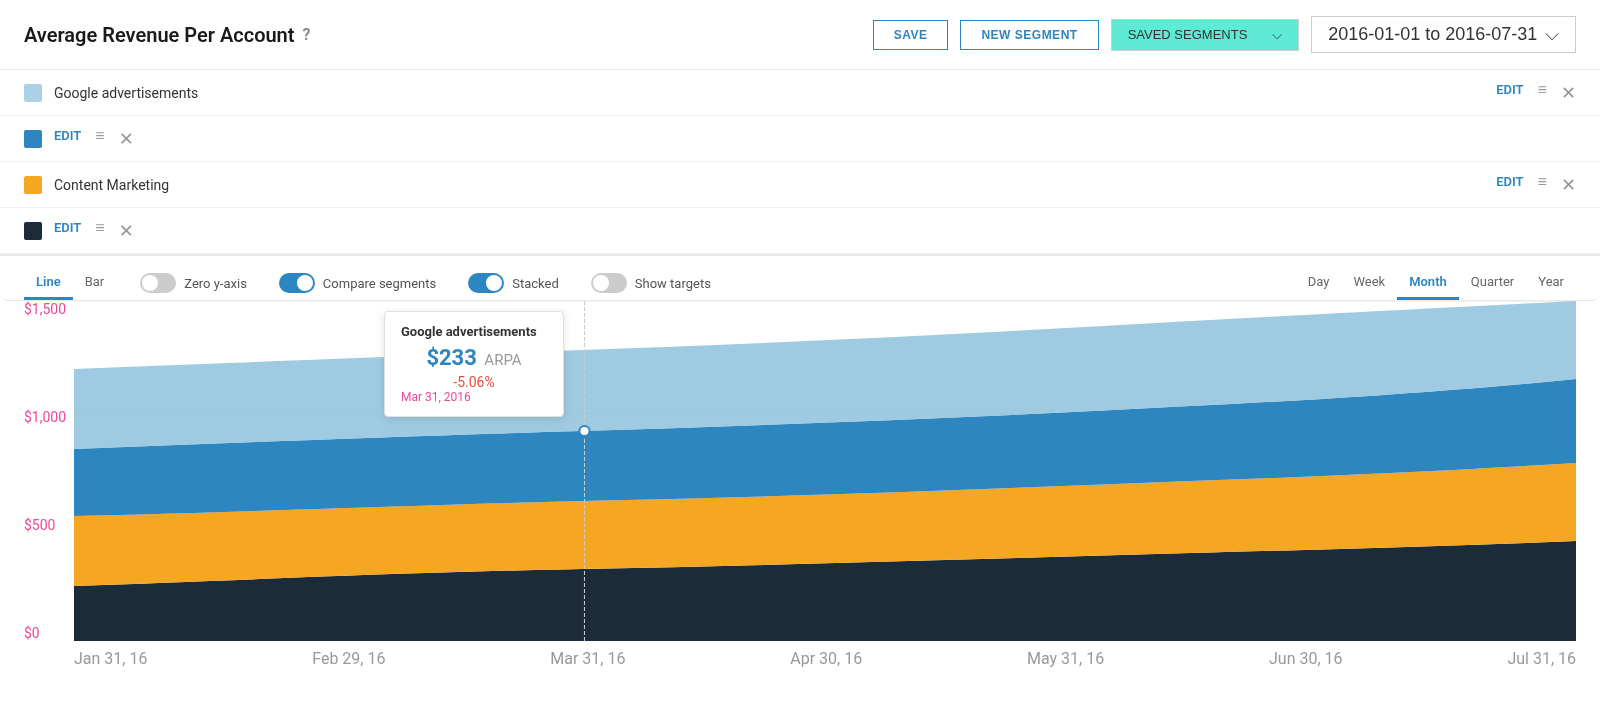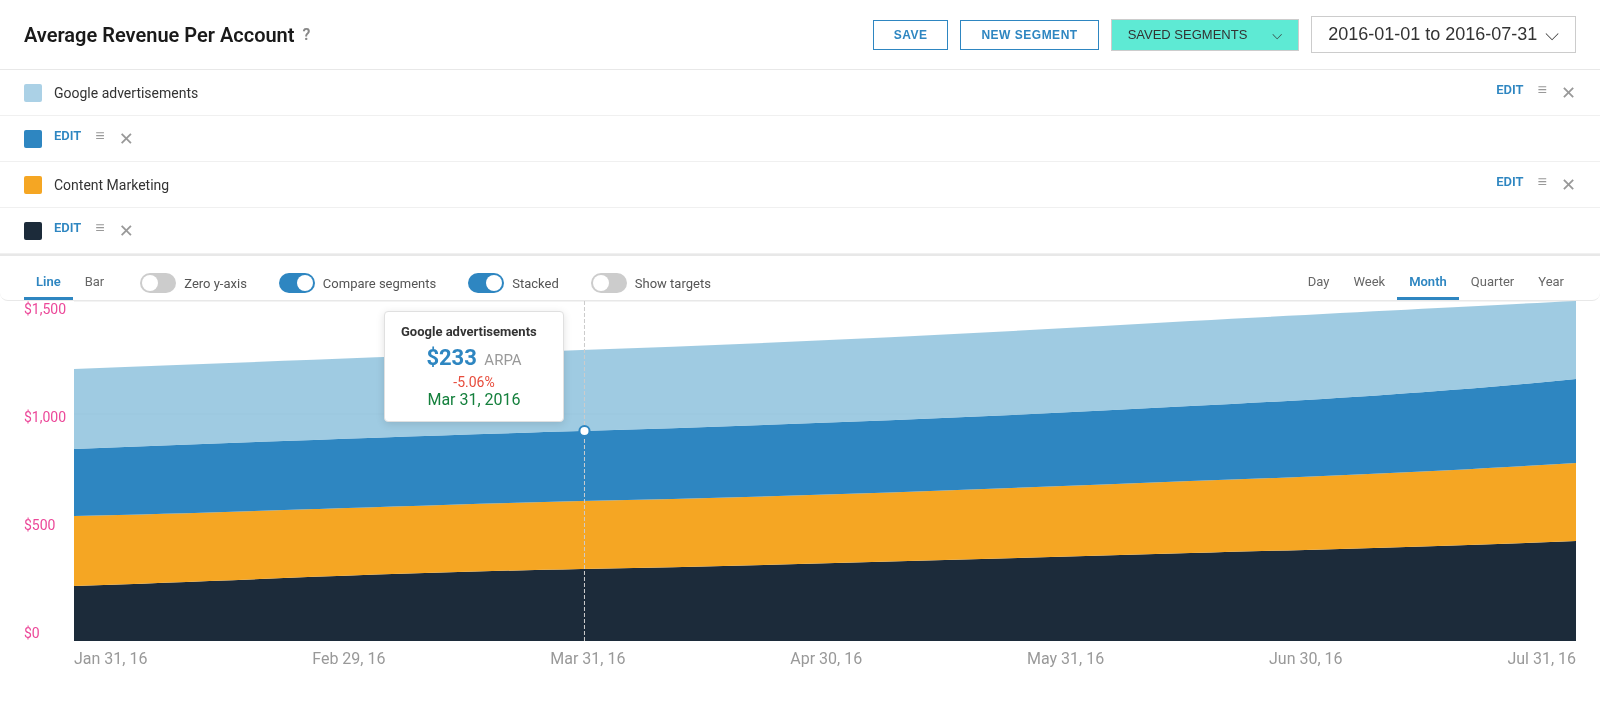--- a/index.html
+++ b/index.html
@@ -39,21 +39,21 @@
     .chart-area { position: relative; padding: 0 24px 40px 24px; margin-top: 0; }
     .y-label { font-size: 14px; color: #ec4899; text-align: left; padding-right: 8px; }
 
     .x-axis-labels { display: flex; justify-content: space-between; padding: 8px 0 0 50px; font-size: 16px; color: #999; }
 
     .tooltip-box { position: absolute; background: #fff; border: 1px solid #e0e0e0; border-radius: 4px; padding: 12px 16px; box-shadow: 0 2px 8px rgba(0,0,0,0.12); z-index: 10; left: 340px; top: 20px; min-width: 180px; }
     .tooltip-title { font-size: 13px; font-weight: 700; color: #333; margin-bottom: 6px; }
     .tooltip-value { font-size: 22px; font-weight: 700; color: #2E86C1; display: inline; }
     .tooltip-arpa { font-size: 15px; color: #999; margin-left: 4px; font-weight: normal; }
     .tooltip-change { font-size: 14px; color: #e74c3c; text-align: center; }
-    .tooltip-date { font-size: 16px; color: #15803d; text-align: center; }
+    .tooltip-date { font-size: 12px; color: #ec4899; }
 
     svg.chart-svg { width: 100%; height: 100%; overflow: visible; }
   </style>
 </head>
 <body>
 
 <div class="header">
   <div class="page-title">
     <span>Average Revenue Per Account</span>
     <span class="title-help">?</span>

